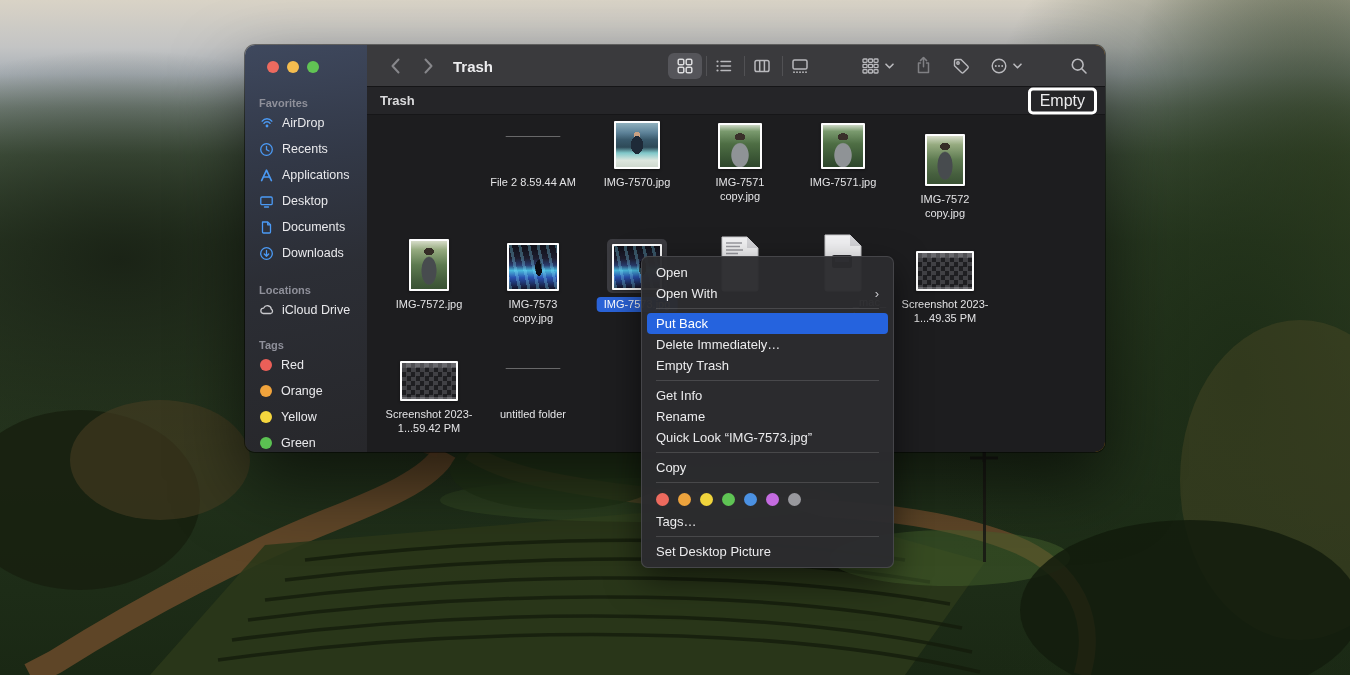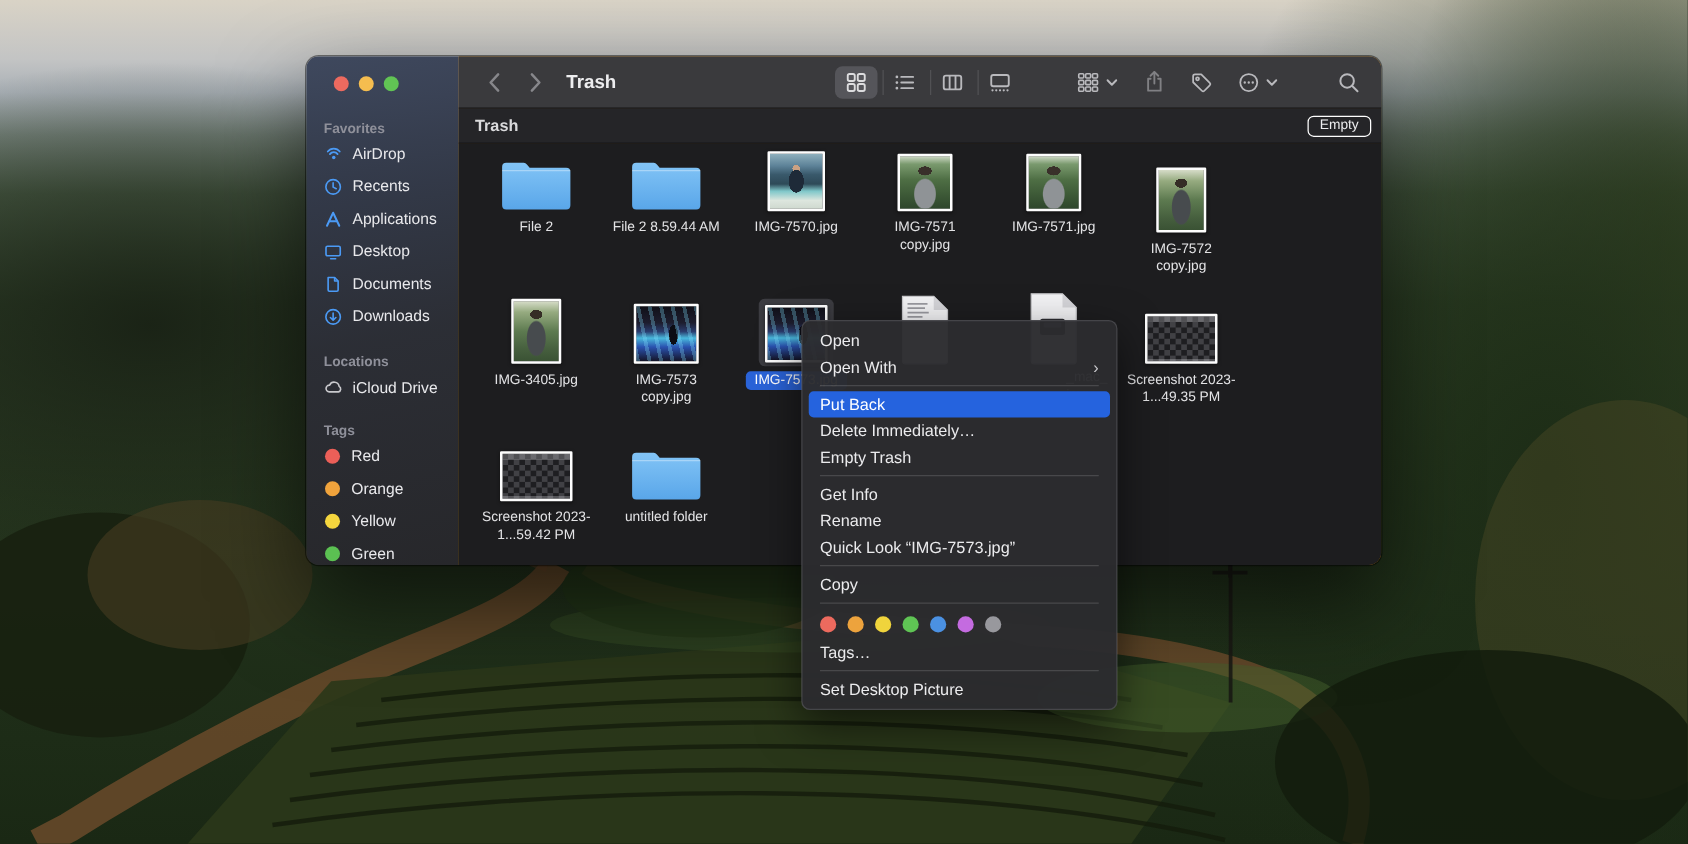--- a/index.html
+++ b/index.html
@@ -39,21 +39,21 @@
   
   .toolbar { position:relative; height:42px; flex:0 0 42px; background:#3a3a3d; border-bottom:1px solid #151517; }
   .tbtn { position:absolute; top:50%; transform:translateY(-50%); display:flex; align-items:center; justify-content:center; height:26px; border-radius:6px; color:#c3c3c7; }
   .tbtn.sel { background:#55555a; }
   .tb-title { position:absolute; left:86px; top:50%; transform:translateY(-50%); font-size:15px; font-weight:700; color:#ededef; }
   .vsep { position:absolute; top:11px; width:1px; height:20px; background:rgba(255,255,255,.12); }
 
   
   .path-header { position:relative; height:28px; flex:0 0 28px; background:#252528; border-bottom:1px solid #161618; display:flex; align-items:center; }
   .path-title { font-size:13px; font-weight:700; color:#dadadc; padding-left:13px; }
-  .empty-btn { position:absolute; right:8px; top:50%; transform:translateY(-50%); font-size:11px; color:#ededef; border:1px solid #ffffff; border-radius:5px; padding:1px 9px 2px; background:transparent; }
+  .empty-btn { position:absolute; right:8px; top:50%; transform:translateY(-50%); font-size:16px; color:#ededef; border:3px solid #ffffff; border-radius:5px; padding:1px 9px 2px; background:transparent; }
 
   
   .grid { position:relative; flex:1; background:#1d1d1f; }
   .cell { position:absolute; width:104px; text-align:center; }
   .tz { display:flex; align-items:flex-end; justify-content:center; }
   .r1 .tz { height:54px; } .r2 .tz { height:72px; } .r3 .tz { height:64px; }
   .cell-label { font-size:11px; color:#e3e3e5; line-height:1.3; max-width:86px; margin:4px auto 0; word-wrap:break-word; }
   .cell-label.wide { max-width:104px; }
 
   .photo { position:relative; overflow:hidden; border:2px solid #fdfdfd; border-radius:1px; box-shadow:0 1px 3px rgba(0,0,0,.45); margin-bottom:2px; }
@@ -338,37 +338,20 @@
       </div>
     </div>
 
     <div class="path-header">
       <div class="path-title">Trash</div>
       <button class="empty-btn">Empty</button>
     </div>
 
     <div class="grid">
 
-      <div class="cell r1" style="left:10px;top:2px">
-        <div class="tz">
-            <span>
-          <svg width="58" height="46" viewBox="0 0 60 48">
-            <defs>
-                  <linearGradient id="fg" x1="0" y1="0" x2="0" y2="1">
-                    <stop offset="0" stop-color="#82c4f6"></stop>
-                    <stop offset="1" stop-color="#59a6e9"></stop>
-                  </linearGradient>
-                </defs>
-            <path d="M1.5 9 q0-3.5 3.5-3.5 h14.5 q1.6 0 2.7 1.3 L24.5 9.5 H55 q3.5 0 3.5 3.5 v28 q0 3.5-3.5 3.5 H5 q-3.5 0-3.5-3.5 z" fill="url(#fg)"></path>
-            <path d="M1.5 12 H58.5" stroke="rgba(255,255,255,.35)" stroke-width="1"></path>
-          </svg>
-            </span>
-          </div>
-        <div class="cell-label">File 2</div>
-      </div>
 
       <div class="cell r1" style="left:114px;top:2px">
         <div class="tz">
             <span>
           <svg width="58" height="46" viewBox="0 0 60 48">
             <path d="M1.5 9 q0-3.5 3.5-3.5 h14.5 q1.6 0 2.7 1.3 L24.5 9.5 H55 q3.5 0 3.5 3.5 v28 q0 3.5-3.5 3.5 H5 q-3.5 0-3.5-3.5 z" fill="url(#fg)"></path>
             <path d="M1.5 12 H58.5" stroke="rgba(255,255,255,.35)" stroke-width="1"></path>
           </svg>
             </span>
           </div>
@@ -400,21 +383,21 @@
         <div class="tz">
             <div class="photo ph-tee"></div>
           </div>
         <div class="cell-label">IMG-7572 copy.jpg</div>
       </div>
 
       <div class="cell r2" style="left:10px;top:106px">
         <div class="tz">
             <div class="photo ph-tee"></div>
           </div>
-        <div class="cell-label">IMG-3405.jpg</div>
+        <div class="cell-label">IMG-7572.jpg</div>
       </div>
 
       <div class="cell r2" style="left:114px;top:106px">
         <div class="tz">
             <div class="photo ph-bowl"></div>
           </div>
         <div class="cell-label">IMG-7573 copy.jpg</div>
       </div>
 
       <div class="cell r2" style="left:218px;top:106px">

